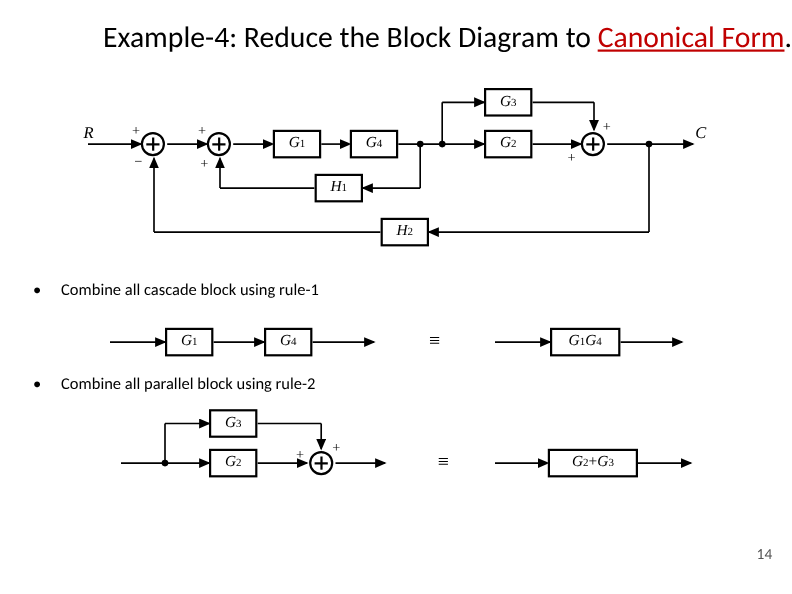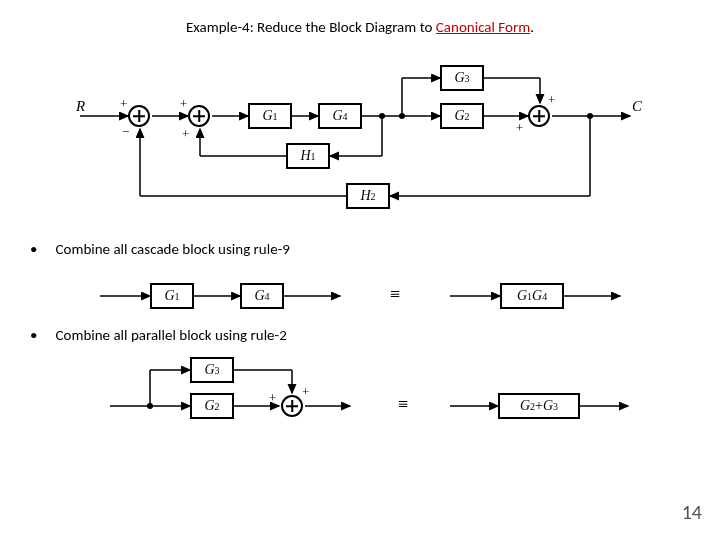--- a/index.html
+++ b/index.html
@@ -5,22 +5,22 @@
   * { box-sizing: border-box; }
   body {
     margin: 0;
     width: 720px;
     height: 540px;
     font-family: Calibri, Arial, sans-serif;
     background: #fff;
     position: relative;
   }
   .title {
-    font-size: 15px;
-    text-align: center;
+    font-size: 27px;
+    text-align: right;
     padding-top: 18px;
   }
   .highlight { color: #c00000; text-decoration: underline; }
   .diagram-area {
     position: relative;
     margin: 20px auto 0;
     width: 580px;
     height: 170px;
   }
   .bullet {
@@ -30,22 +30,22 @@
   .bullet .dot { margin-right: 18px; }
   .rule-area {
     position: relative;
     margin: 8px auto 0;
     width: 560px;
     height: 60px;
   }
   .page-num {
     position: absolute;
     right: 18px;
-    bottom: 16px;
-    font-size: 20px;
+    bottom: 28px;
+    font-size: 14px;
     color: #555;
   }
   
   .blk {
     position: absolute;
     border: 2px solid #000;
     background: #fff;
     font-family: "Times New Roman", serif;
     font-style: italic;
     font-size: 14px;
@@ -178,21 +178,21 @@
       <span>H</span>
       <span class="sub">2</span>
     </div>
 
   <div class="node" style="left:312px; top:60px;"></div>
   <div class="node" style="left:332px; top:60px;"></div>
   <div class="node" style="left:520px; top:60px;"></div>
 </div>
 
 <div class="bullet" style="margin-top:14px;">
-  <span class="dot">•</span><span>Combine all cascade block using rule-9</span>
+  <span class="dot">•</span><span>Combine all cascade block using rule-1</span>
 </div>
 
 <div class="rule-area">
   <svg class="wires" viewBox="0 0 560 60">
     <defs>
       <marker id="ah2" markerWidth="8" markerHeight="8" refX="6" refY="3" orient="auto">
         <path d="M0,0 L7,3 L0,6 Z" fill="#000"></path>
       </marker>
     </defs>
     <line x1="20" y1="30" x2="70" y2="30" stroke="#000" stroke-width="1.5" marker-end="url(#ah2)"></line>

